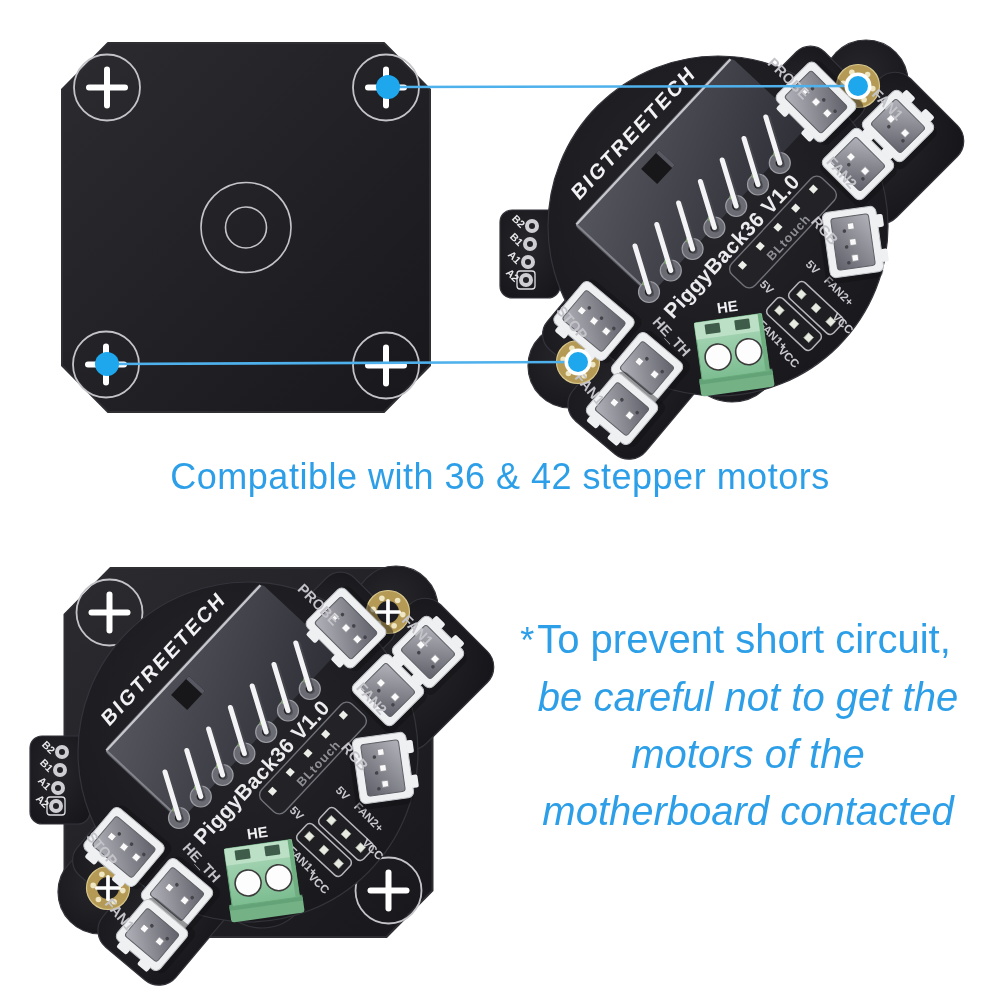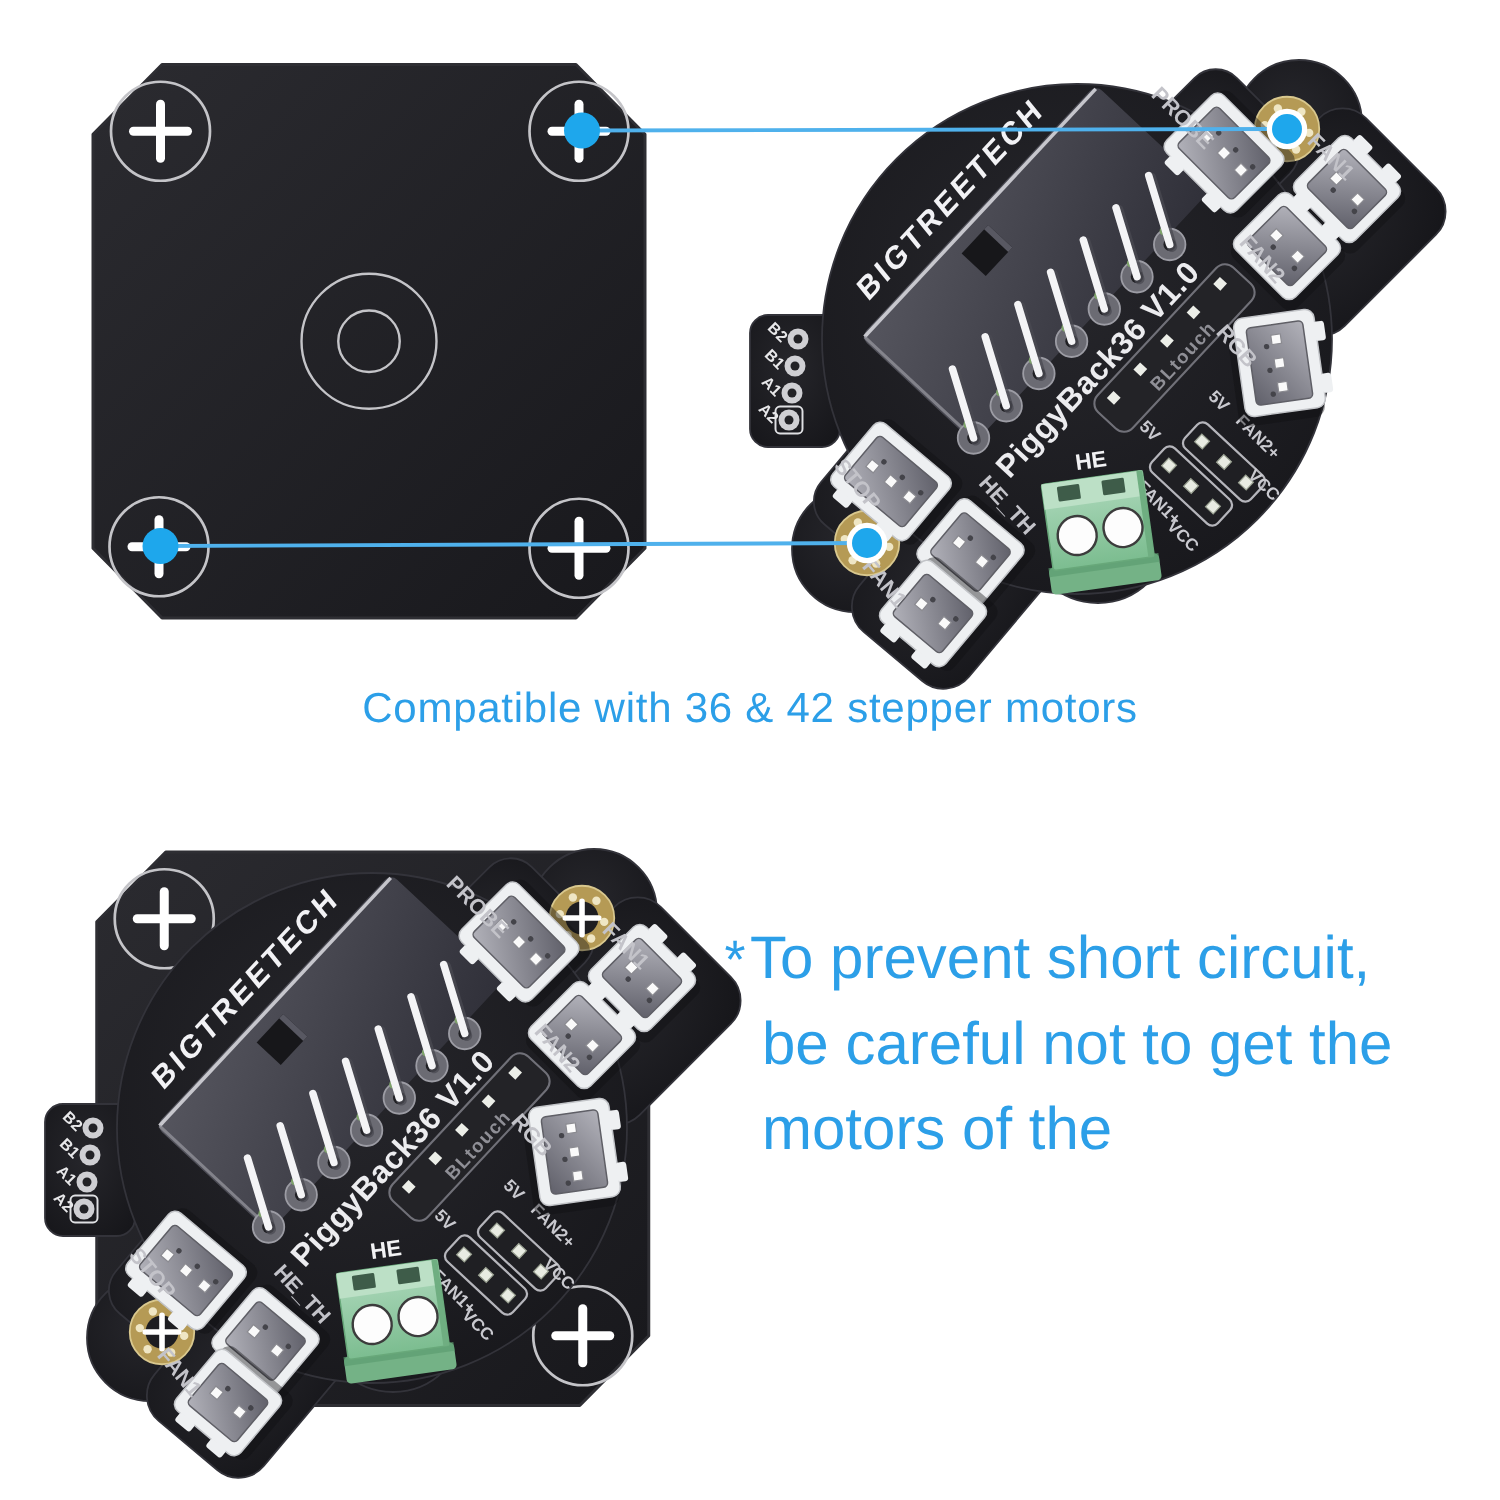--- a/index.html
+++ b/index.html
@@ -1,24 +1,24 @@
 <!DOCTYPE html>
 <html><head>
 <meta charset="utf-8">
 <style>
   html,body{margin:0;padding:0;background:#ffffff;width:1000px;height:1000px;overflow:hidden;
             font-family:"Liberation Sans", sans-serif;}
   .stage{position:relative;width:1000px;height:1000px;background:#ffffff;}
   .stage svg{position:absolute;left:0;top:0;}
   .heading{position:absolute;left:0;top:456px;width:1000px;text-align:center;
-           font-size:28px;color:#2C9FE8;letter-spacing:0.5px;white-space:nowrap;}
+           font-size:36px;color:#2C9FE8;letter-spacing:0.5px;white-space:nowrap;}
   .note{position:absolute;left:483px;top:611px;width:505px;font-size:40px;line-height:57px;
         color:#2C9FE8;}
-  .note-line{white-space:nowrap;}
-  .note-line.indent{margin-left:25px;}
+  .note-line{white-space:nowrap;text-align:center;}
+  .note-line.indent{margin-left:25px;font-style:italic;}
   .note-asterisk{font-size:36px;margin-right:3px;}
   text{font-family:"Liberation Sans", sans-serif;}
 </style>
 </head>
 <body>
 
 <div class="stage">
 
 <svg width="1000" height="1000" viewBox="0 0 1000 1000">
 <defs>
@@ -282,15 +282,16 @@
         <circle cx="578" cy="362" r="10" fill="#1EA7EC"></circle>
   </g>
 </svg>
 
   <div class="heading">Compatible with 36 &amp; 42 stepper motors</div>
 
   <div class="note">
     <div class="note-line"><span class="note-asterisk">*</span><span>To prevent short circuit,</span></div>
     <div class="note-line indent">be careful not to get the</div>
     <div class="note-line indent">motors of the</div>
+    <div class="note-line indent">motherboard contacted</div>
   </div>
 
 </div>
 
 </body></html>

